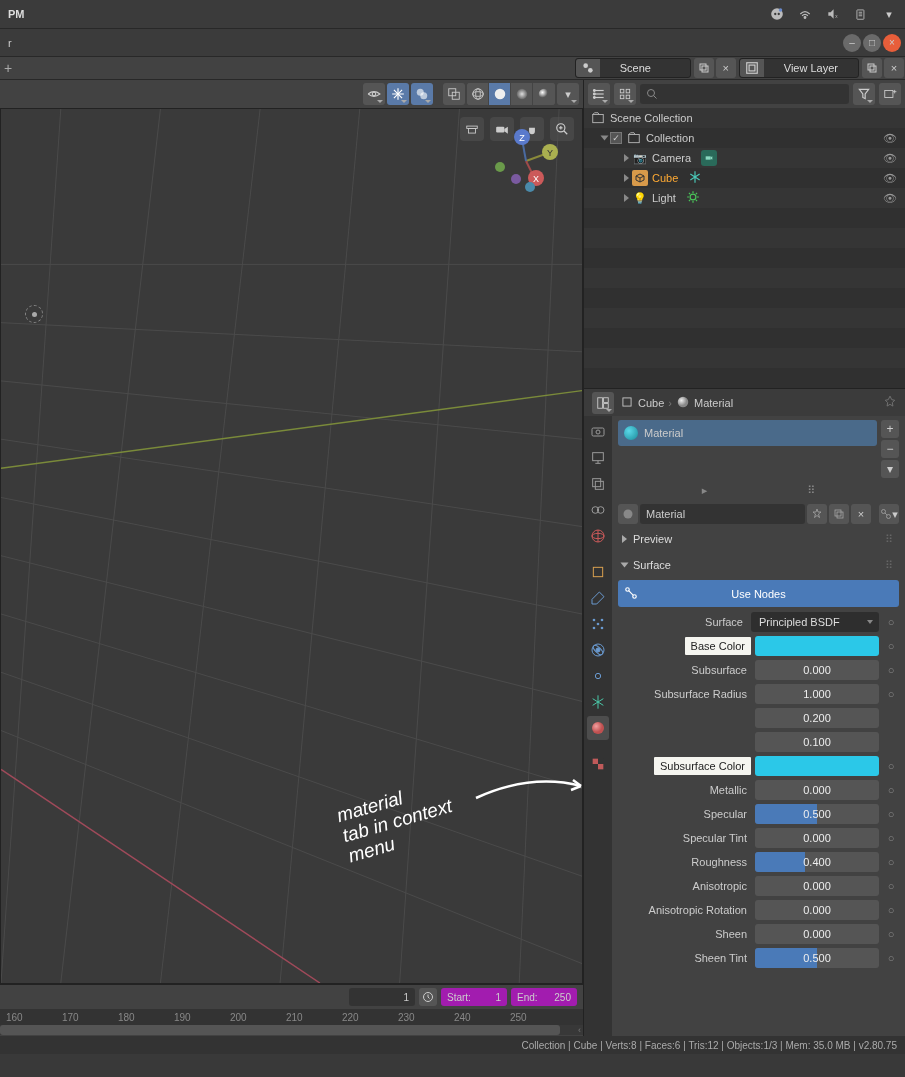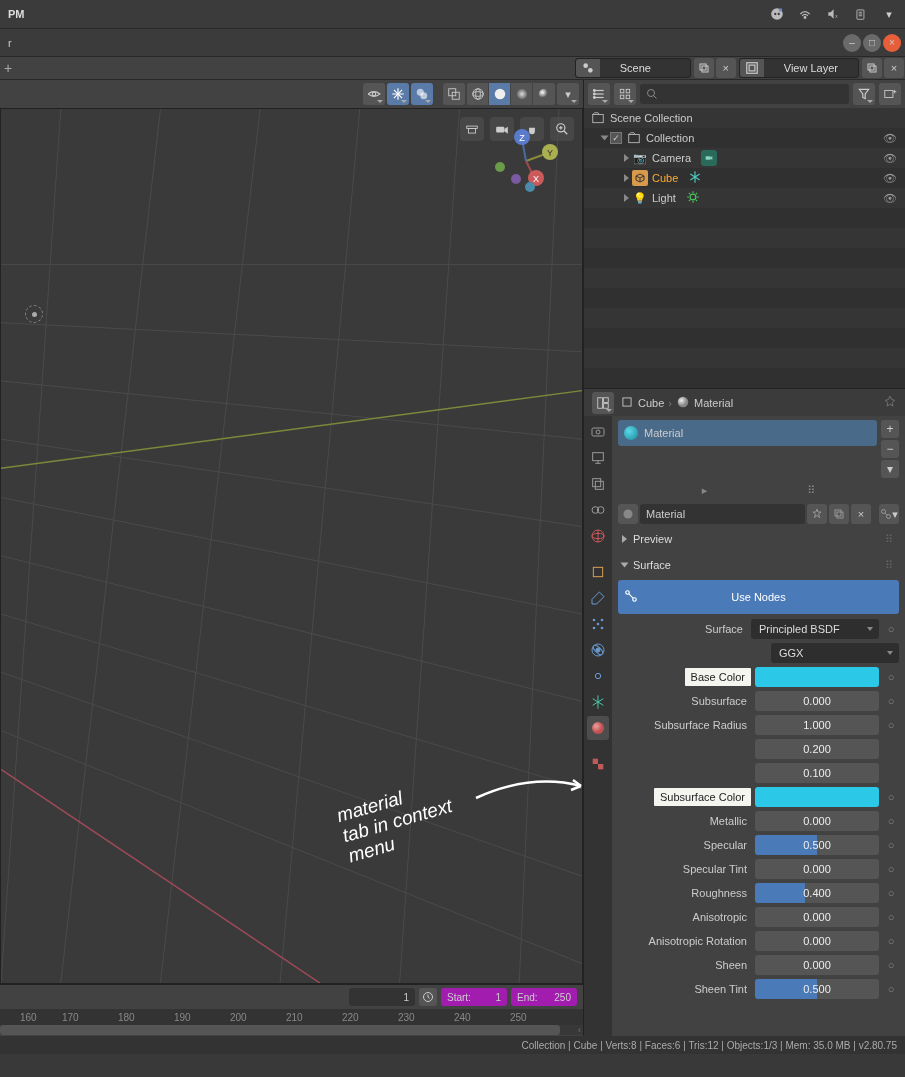--- a/index.html
+++ b/index.html
@@ -95,21 +95,21 @@
 .mat-name-field { flex: 1; height: 20px; background: #333; border-radius: 3px; display: flex; align-items: center; padding: 0 6px; }
 .mat-name-btn { width: 20px; height: 20px; background: #555; border-radius: 3px; display: flex; align-items: center; justify-content: center; }
 
 
 .panel-hdr { height: 22px; display: flex; align-items: center; padding: 0 4px; color: #ddd; margin-top: 4px; }
 .panel-hdr .tri2 { margin-right: 6px; }
 .tri2 { display: inline-block; width: 0; height: 0; border-top: 4px solid transparent; border-bottom: 4px solid transparent; border-left: 5px solid #aaa; }
 .tri2.open { transform: rotate(90deg); }
 .panel-grip { margin-left: auto; color: #666; letter-spacing: 2px; }
 
-.use-nodes { height: 34px; background: #4a7ab8; border-radius: 3px; display: flex; align-items: center; justify-content: center; color: #fff; margin: 4px 0; position: relative; }
+.use-nodes { height: 27px; background: #4a7ab8; border-radius: 3px; display: flex; align-items: center; justify-content: center; color: #fff; margin: 4px 0; position: relative; }
 .use-nodes-icon { position: absolute; left: 6px; }
 
 
 .prow { display: flex; align-items: center; height: 22px; margin: 2px 0; gap: 4px; }
 .plabel { flex: 1; text-align: right; color: #ccc; padding-right: 4px; }
 .plabel.boxed { background: #f5f5f0; color: #222; padding: 3px 6px; border-radius: 1px; flex: 0 0 auto; margin-left: auto; font-weight: 500; }
 .pvalue { width: 124px; height: 20px; background: #555; border-radius: 3px; display: flex; align-items: center; justify-content: center; color: #eee; position: relative; overflow: hidden; }
 .pvalue .fill { position: absolute; left: 0; top: 0; bottom: 0; background: #4a7ab8; }
 .pvalue .txt { position: relative; z-index: 1; }
 .pcolor { background: #2bc8e8; }
@@ -372,21 +372,21 @@
         <div class="tl-field">
             <span>Start:</span>
             <span>1</span>
           </div>
         <div class="tl-field">
             <span>End:</span>
             <span>250</span>
           </div>
       </div>
       <div class="tl-ruler" id="tl-ruler">
-          <span class="tl-tick" style="left: 20px;">160</span>
+          <span class="tl-tick" style="left: 6px;">160</span>
           <span class="tl-tick" style="left: 62px;">170</span>
           <span class="tl-tick" style="left: 118px;">180</span>
           <span class="tl-tick" style="left: 174px;">190</span>
           <span class="tl-tick" style="left: 230px;">200</span>
           <span class="tl-tick" style="left: 286px;">210</span>
           <span class="tl-tick" style="left: 342px;">220</span>
           <span class="tl-tick" style="left: 398px;">230</span>
           <span class="tl-tick" style="left: 454px;">240</span>
           <span class="tl-tick" style="left: 510px;">250</span>
         </div>
@@ -695,26 +695,20 @@
           <span>Use Nodes</span>
         </div>
 
         <div class="prow">
           <span class="plabel">Surface</span>
           <div class="pselect wide">
               <span>Principled BSDF</span>
             </div>
           <span class="pdot">○</span>
         </div>
-        <div class="prow">
-          <span class="plabel"></span>
-          <div class="pselect wide">
-              <span>GGX</span>
-            </div>
-        </div>
 
         <div id="prop-rows">
             <div class="prow">
               <span class="plabel boxed">Base Color</span>
     <div class="pvalue pcolor"></div>
     <span class="pdot">○</span>
             </div>
             <div class="prow">
               <span class="plabel">Subsurface</span>
     <div class="pvalue">

